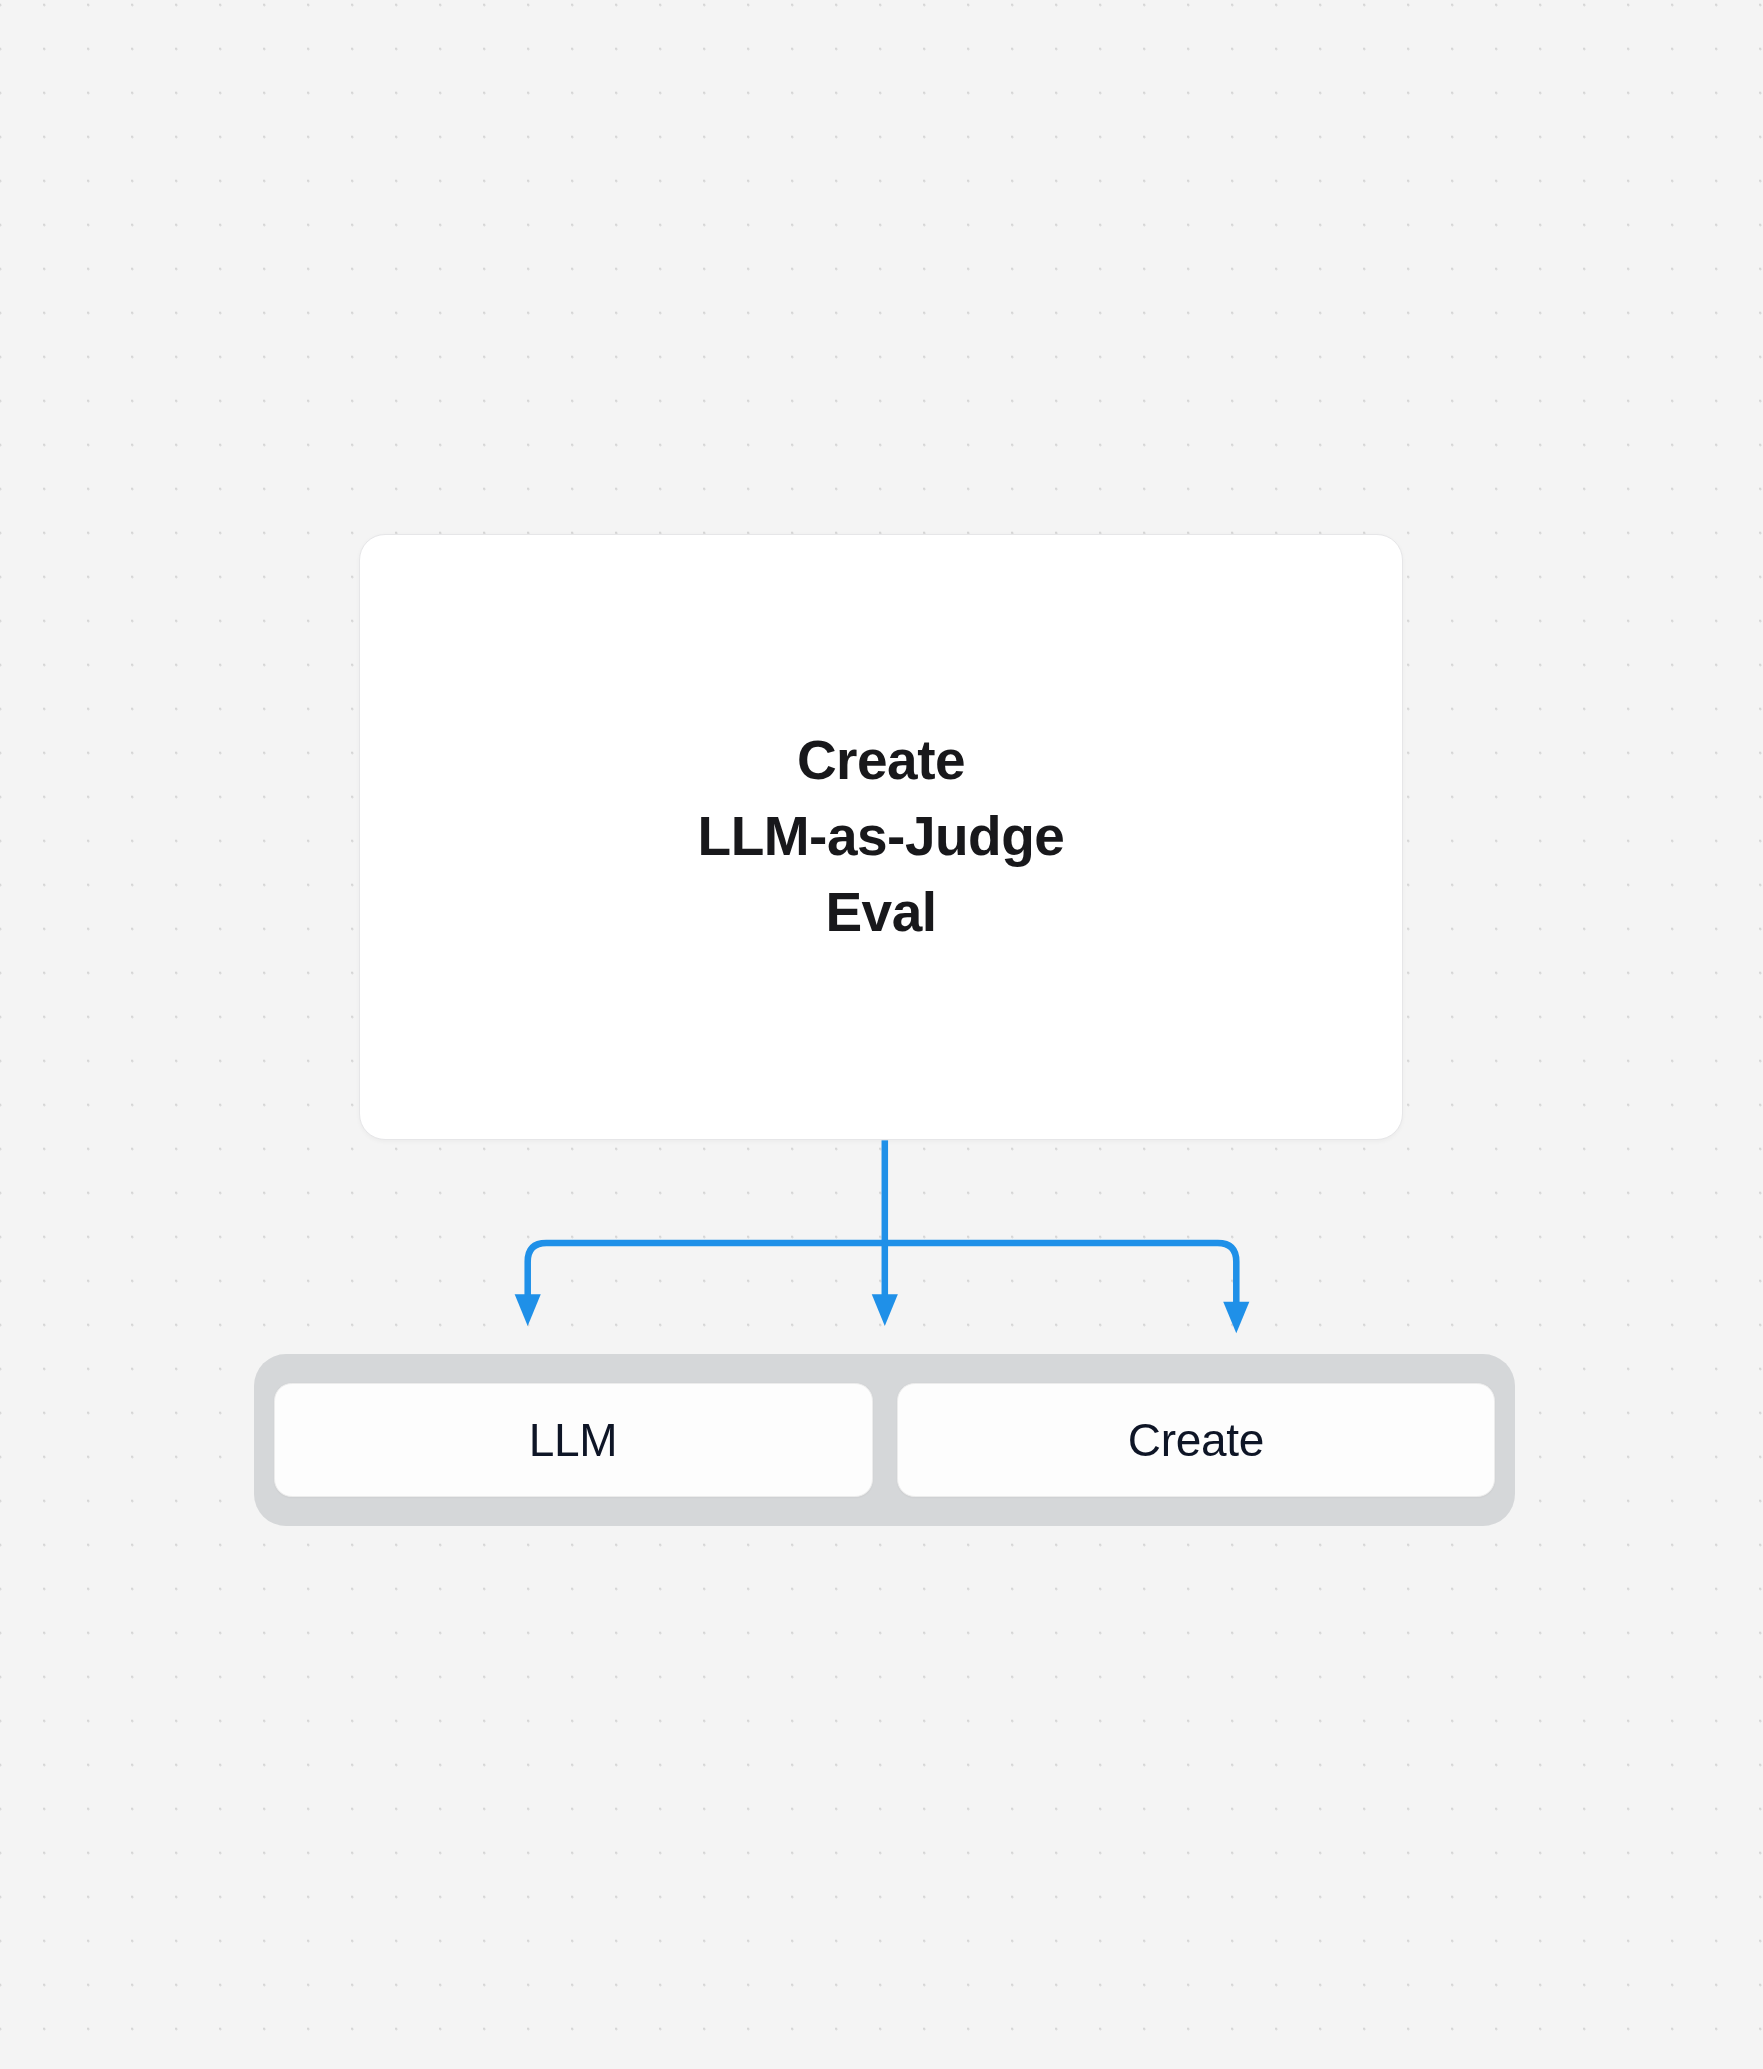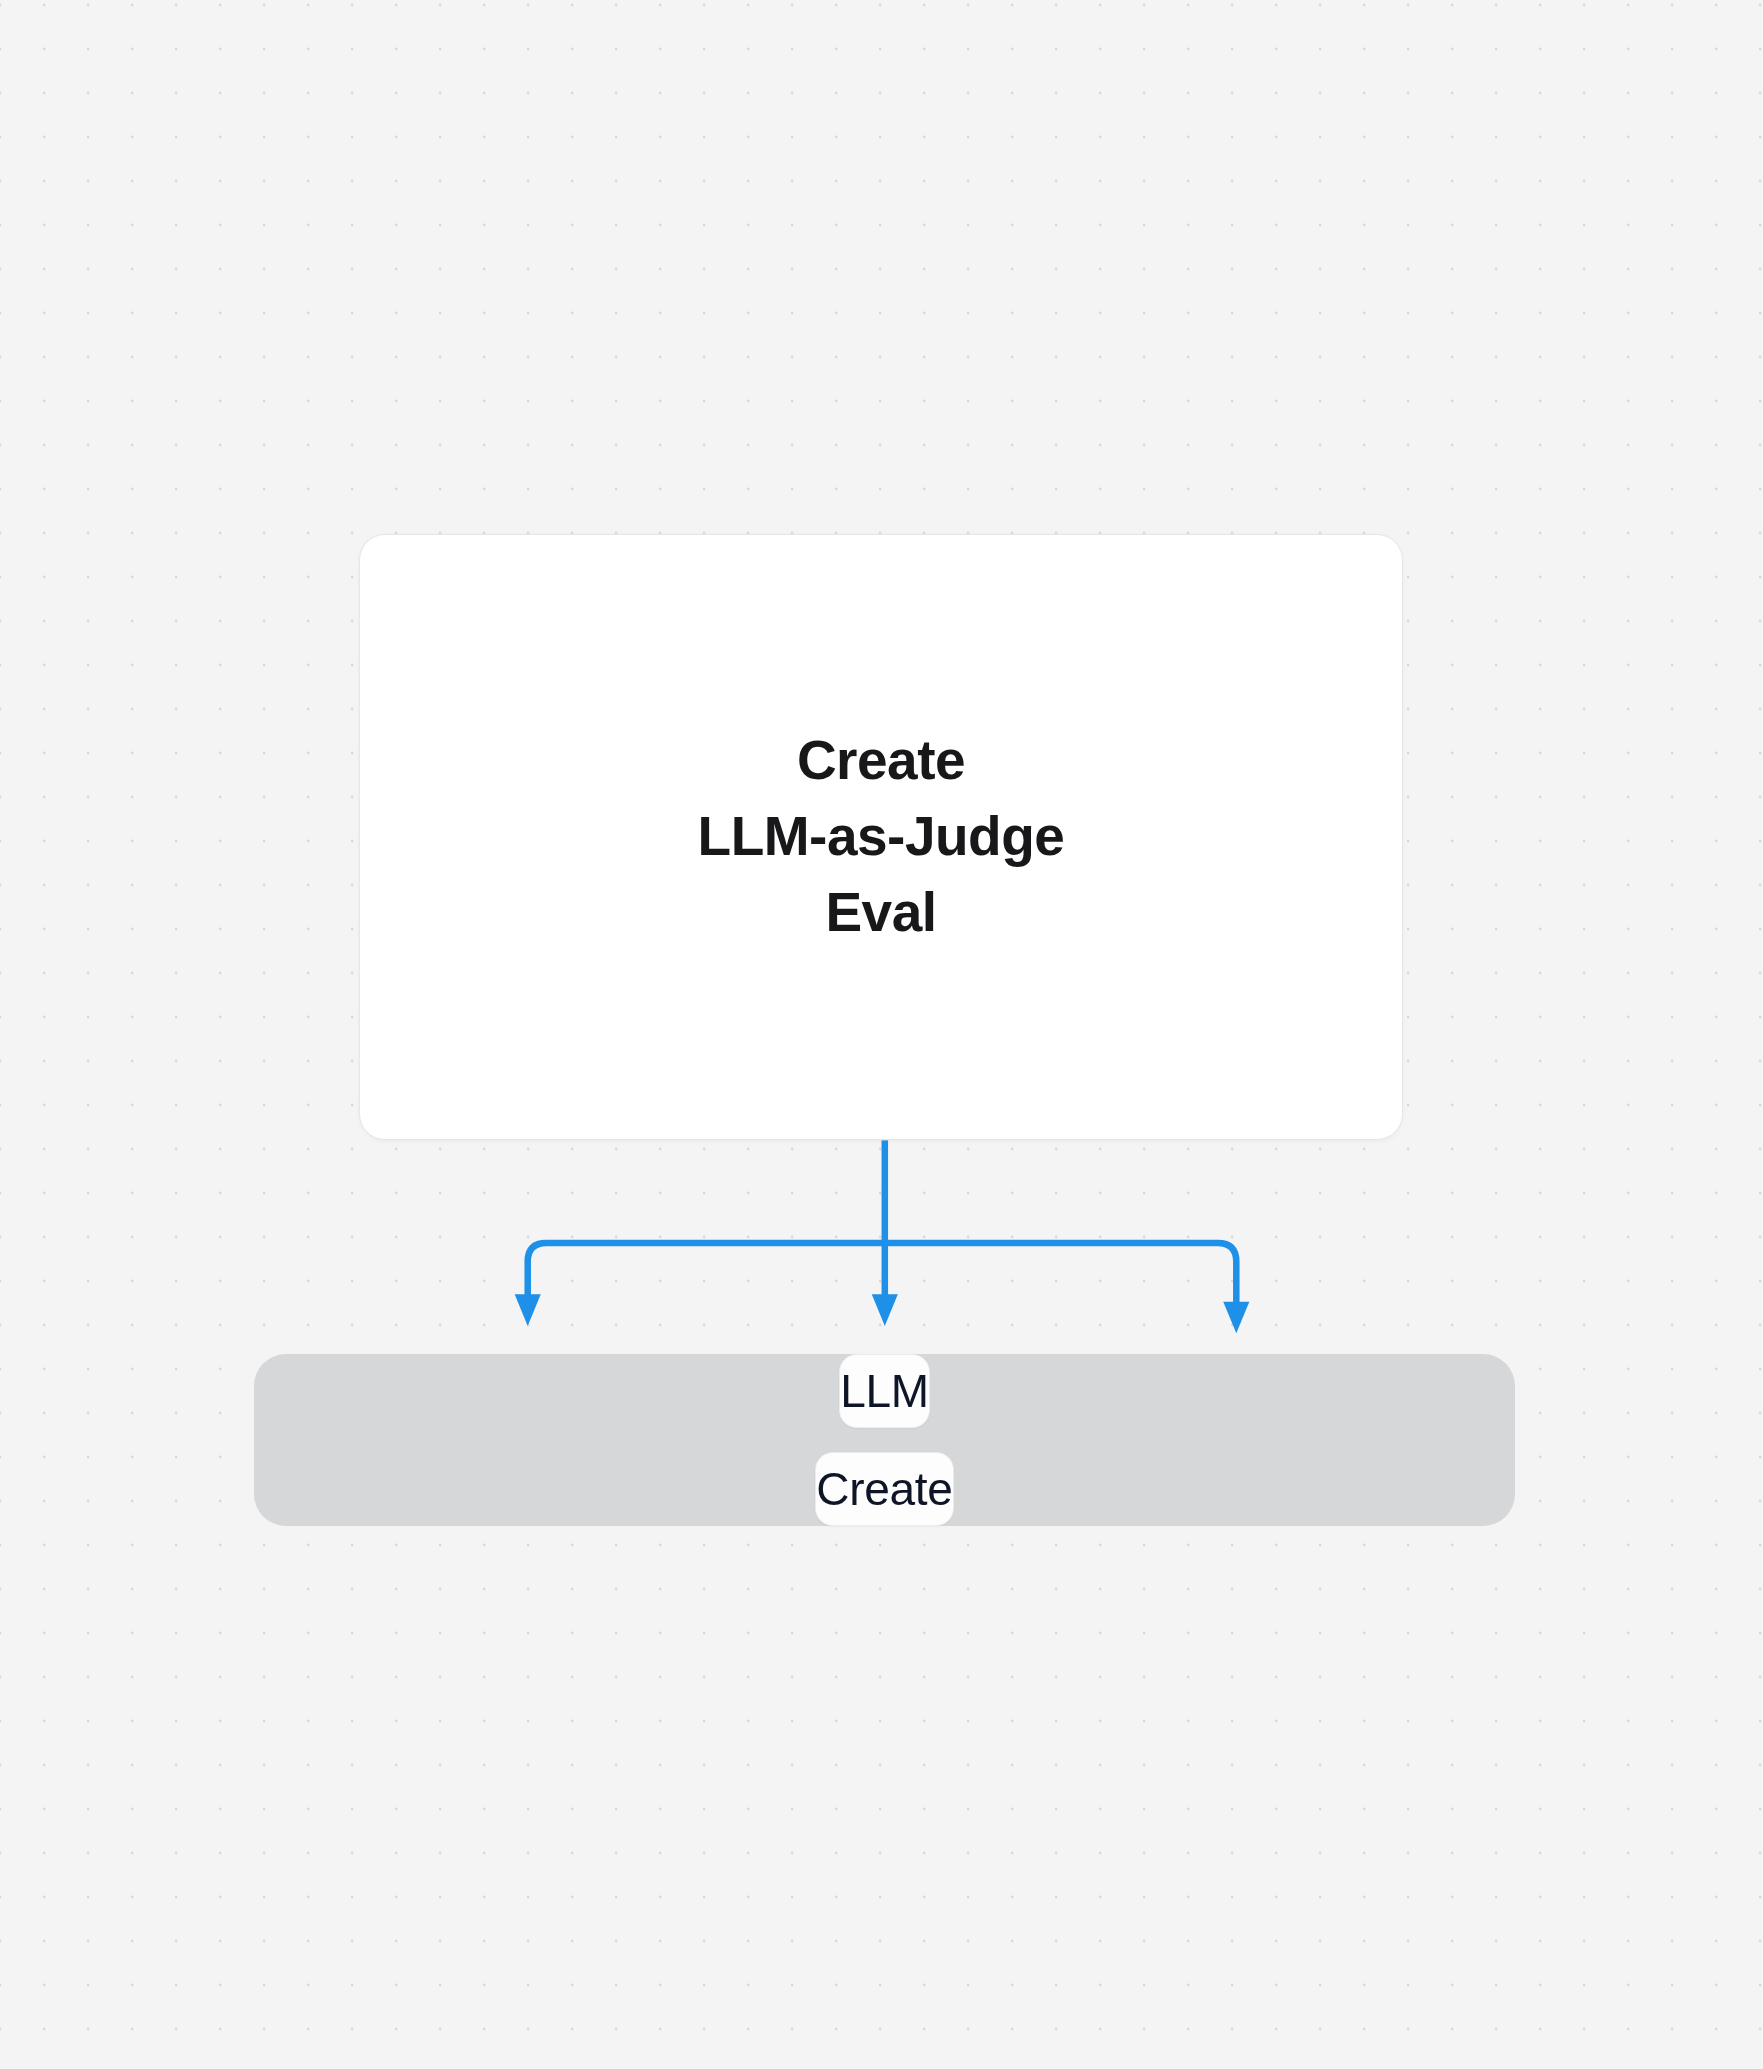--- a/index.html
+++ b/index.html
@@ -65,21 +65,20 @@
     top:1354px;
     width:1261px;
     height:172px;
     background:#d5d7d9;
     border-radius:32px;
     display:flex;
     align-items:center;
     justify-content:space-between;
     padding:0 19.6px;
     gap:24px;
-    flex-direction:column;
   }
 
   .pill {
     flex:1 1 0;
     height:114px;
     background:#fdfdfd;
     border:0.9px solid #ececec;
     border-radius:17.7px;
     display:flex;
     align-items:center;

